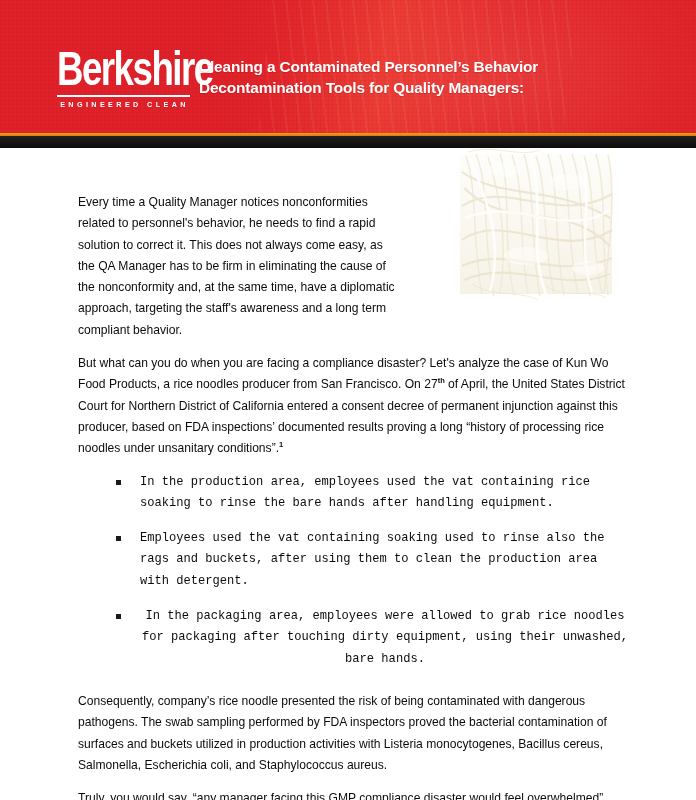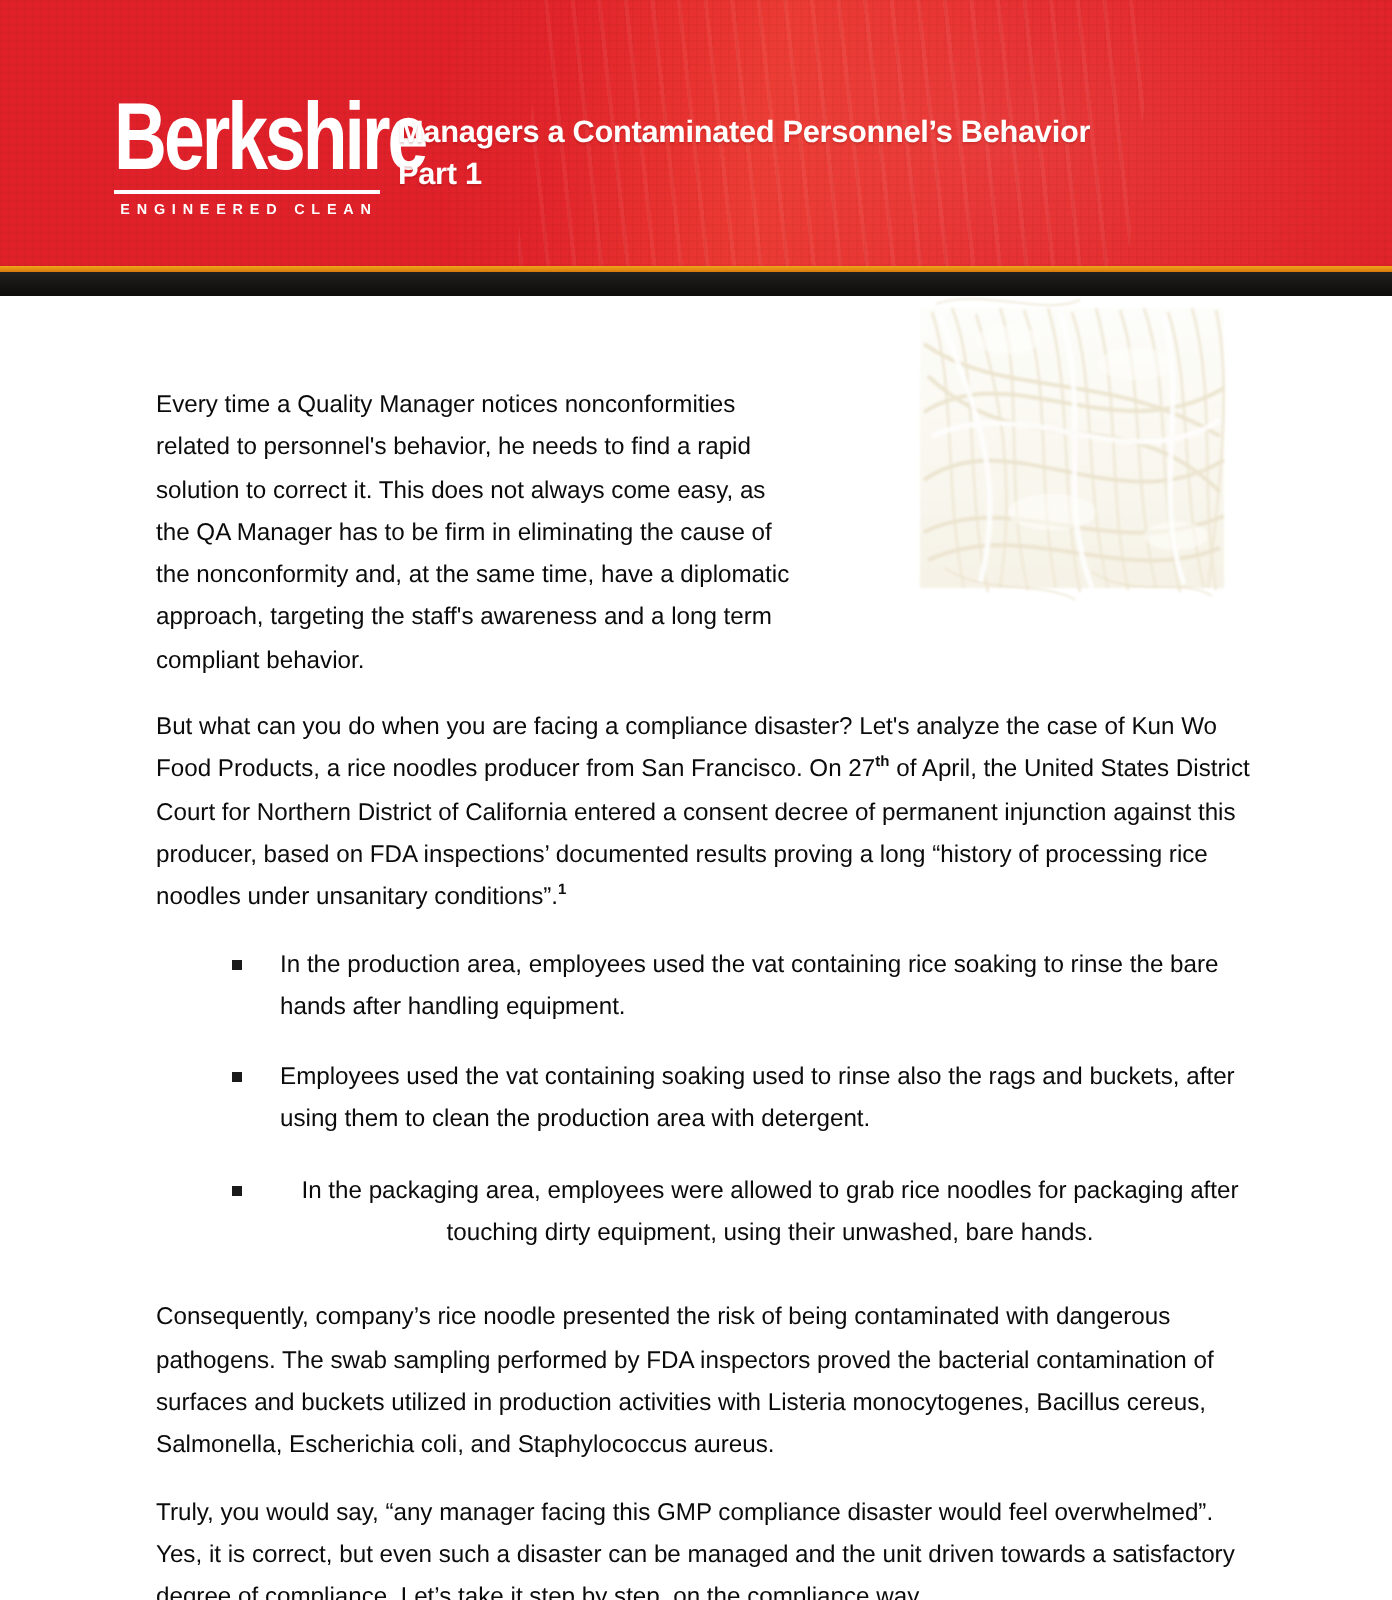--- a/index.html
+++ b/index.html
@@ -159,20 +159,21 @@
     z-index: 2;
     overflow: hidden;
   }
   .photo svg { display: block; }
 
   
   ul.bullets {
     list-style: none;
     margin: 9px 0 21px 0;
     padding: 0 0 0 38px;
+    font-family: Liberation Mono, monospace;
   }
   ul.bullets li {
     position: relative;
     padding-left: 24px;
     margin-bottom: 14px;
   }
   ul.bullets li:last-child { margin-bottom: 9px; text-align: center; }
   ul.bullets li .sq {
     position: absolute;
     left: 0;
@@ -195,22 +196,22 @@
   <div class="banner-rays"></div>
   <div class="banner-texture"></div>
 
   <div class="logo">
     <div class="logo-word">Berkshire</div>
     <div class="logo-rule"></div>
     <div class="logo-tag">ENGINEERED CLEAN</div>
   </div>
 
   <div class="banner-title">
-    <span class="tline">Managers a Contaminated Personnel’s Behavior</span>
-    <span class="tline">Part 1</span>
+    <span class="tline">Cleaning a Contaminated Personnel’s Behavior</span>
+    <span class="tline">Decontamination Tools for Quality Managers:</span>
   </div>
 </div>
 <div class="rule-gold"></div>
 <div class="rule-dark"></div>
 
 <div class="page">
   <div class="content">
 
     <div class="photo">
       <svg width="188" height="155" viewBox="0 0 188 155">

